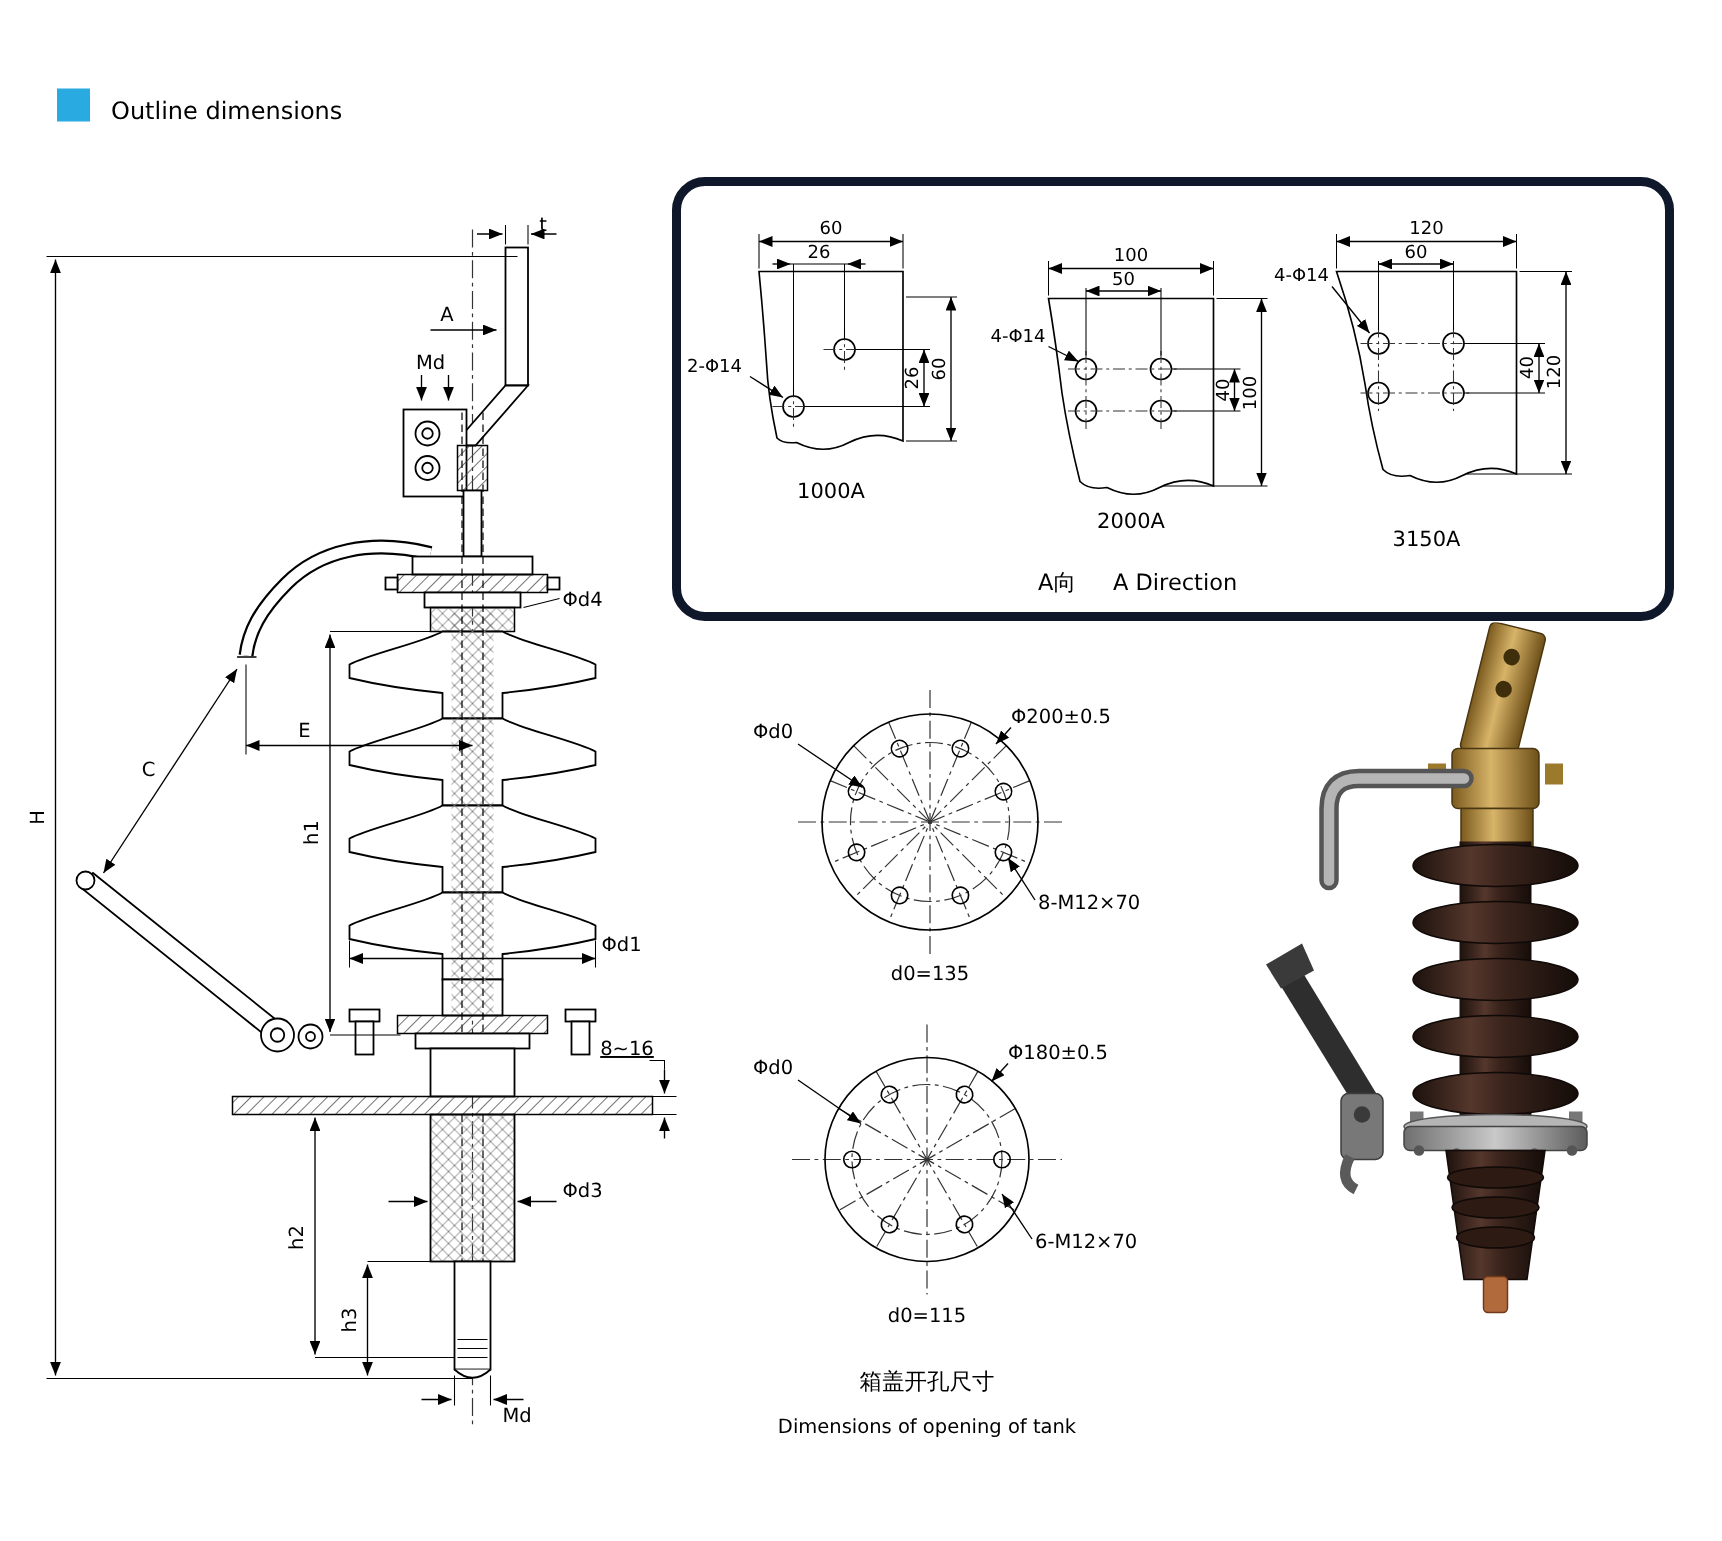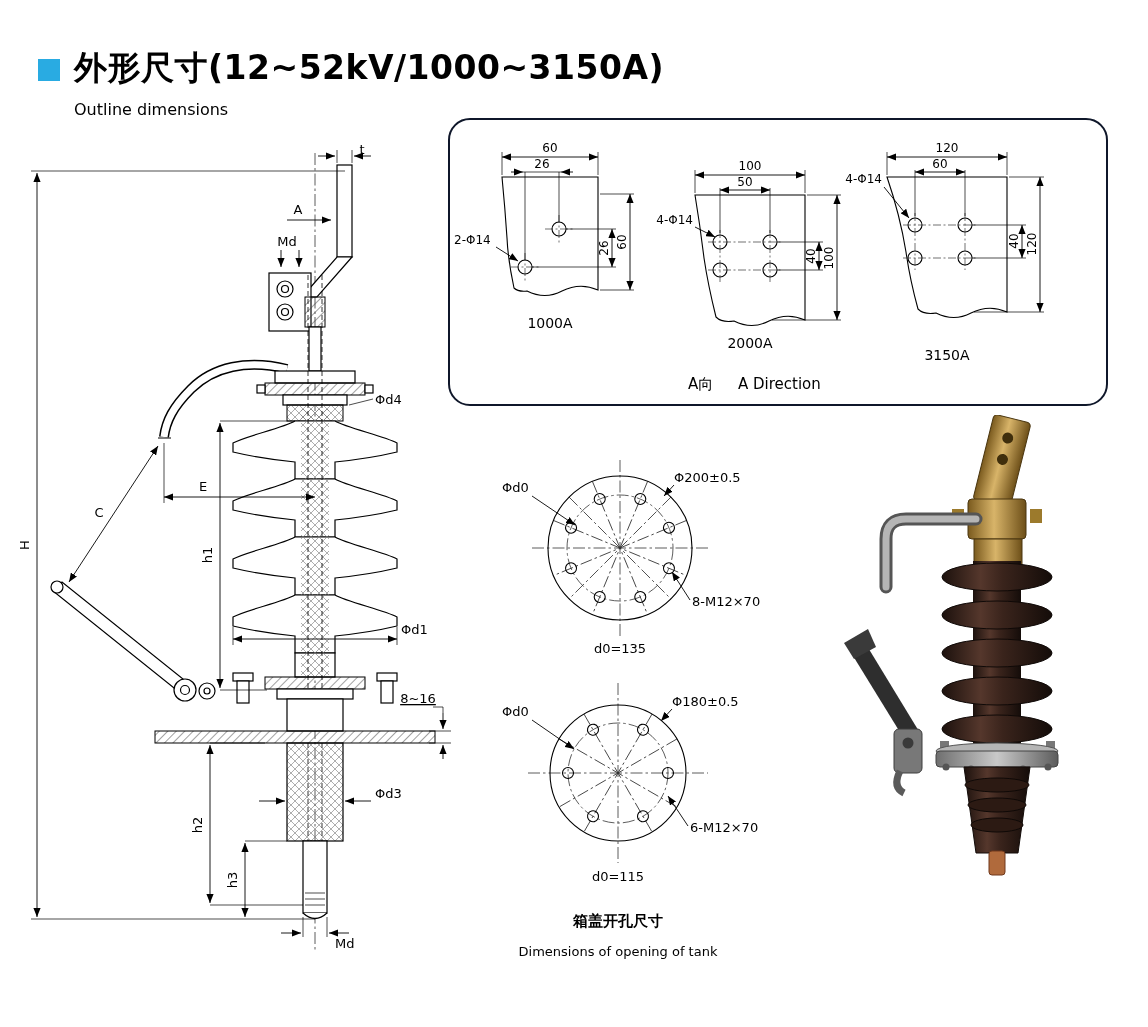--- a/index.html
+++ b/index.html
@@ -5,24 +5,24 @@
   html,body{margin:0;padding:0;background:#fff}
   .page{position:relative;width:1148px;height:1027px;background:#fff;overflow:hidden;
         font-family:"DejaVu Sans","Liberation Sans",sans-serif;color:#000}
   .abs{position:absolute}
   
   .header{position:absolute;left:38px;top:50px;display:flex;gap:14px;align-items:flex-start}
   .bullet{width:22px;height:22px;background:#29abe2;margin-top:9px;flex:0 0 auto}
   .title{font-size:33px;font-weight:bold;margin:0;line-height:1.1;letter-spacing:0.5px}
   .subtitle{font-size:16px;font-weight:normal;margin-top:14px}
   
-  .dirbox{position:absolute;left:448px;top:118px;width:656px;height:284px;border:2px solid #0f172a;border-radius:22px}
+  .dirbox{position:absolute;left:448px;top:118px;width:656px;height:284px;border:6px solid #0f172a;border-radius:22px}
   
   .tankcap{position:absolute;left:498px;top:912px;width:240px;text-align:center}
-  .tc-cn{font-size:15px;font-weight:bold}
+  .tc-cn{font-size:15px;font-weight:normal}
   .tc-en{font-size:13px;margin-top:13px}
   .models{position:absolute;left:828px;top:874px;width:250px;text-align:center}
   .model{font-size:15px;font-weight:bold}
   .std{font-size:11px;margin-bottom:12px}
   
   svg text{font-family:"DejaVu Sans","Liberation Sans",sans-serif;fill:#000}
   .d{font-size:13px}
   .d12{font-size:12px}
   .d14{font-size:14px}
   .d15{font-size:15px}
@@ -35,21 +35,20 @@
   .dash{stroke:#000;stroke-width:0.8;fill:none;stroke-dasharray:5 3}
 </style>
 </head>
 <body>
 
 <div class="page">
 
   <div class="header">
     <div class="bullet"></div>
     <div>
-      <h1 class="title">外形尺寸(12~52kV/1000~3150A)</h1>
       <div class="subtitle">Outline dimensions</div>
     </div>
   </div>
 
   <svg class="abs" style="left:15px;top:145px" width="450" height="830" viewBox="0 0 450 830">
     <defs>
       <marker id="ar" viewBox="0 0 10 8" refX="10" refY="4" markerWidth="10" markerHeight="8" orient="auto-start-reverse">
         <path d="M0,0L10,4L0,8Z" fill="#000"></path>
       </marker>
       <pattern id="hatch" patternUnits="userSpaceOnUse" width="6" height="6" patternTransform="rotate(45)">

